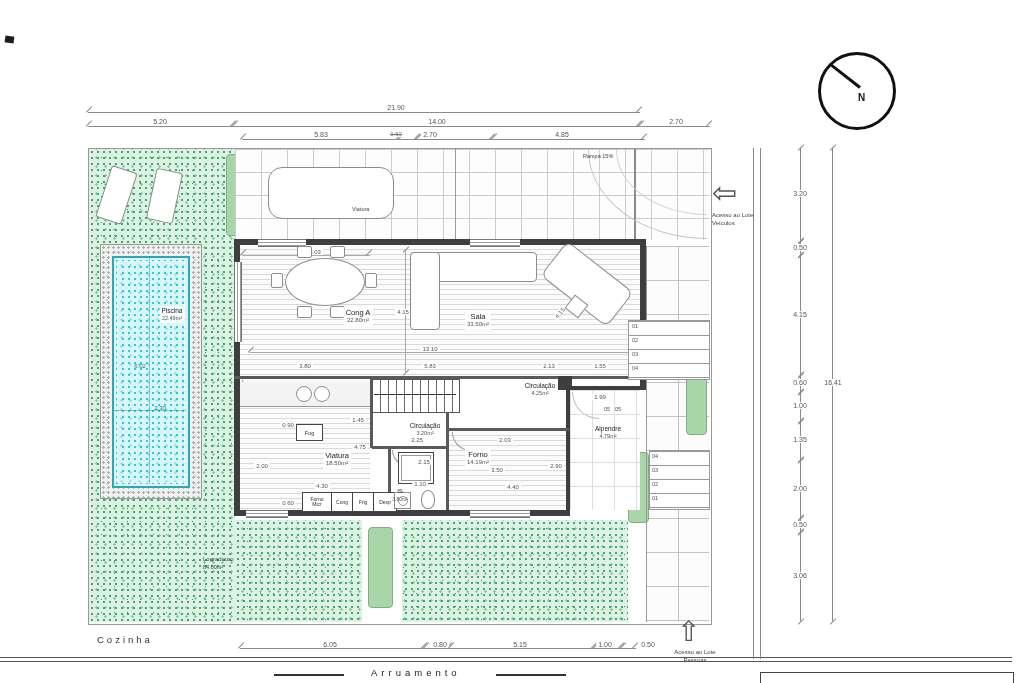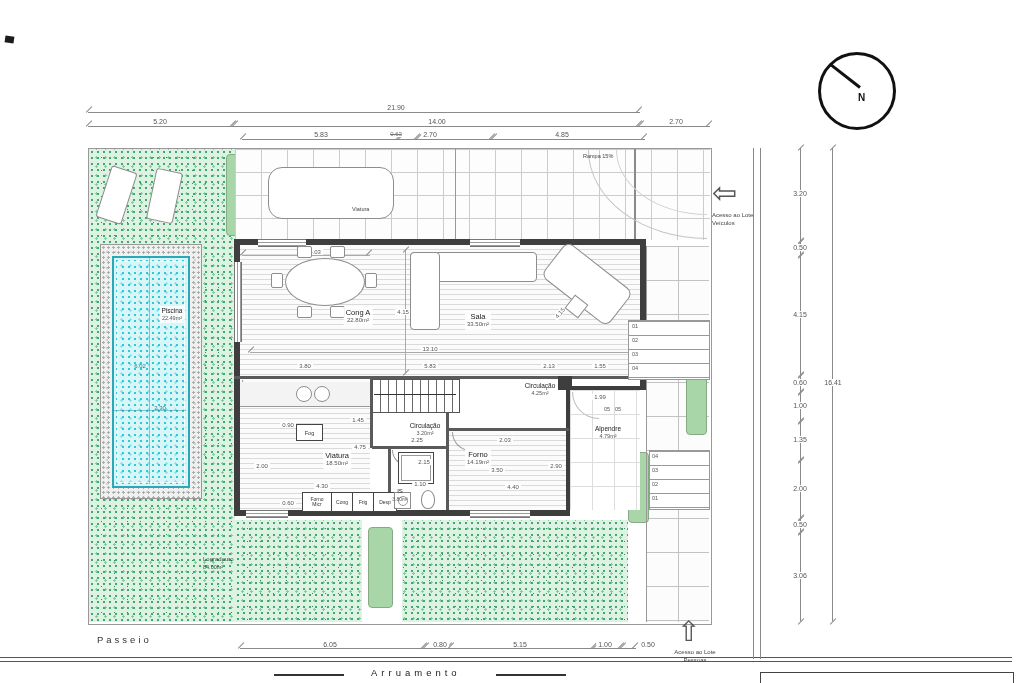--- a/index.html
+++ b/index.html
@@ -305,21 +305,21 @@
   <span class="dim" style="left:330px;top:641px">6.05</span>
   <div class="dl" style="left:425px;top:648px;width:25px"></div>
   <span class="dim" style="left:440px;top:641px">0.80</span>
   <div class="dl" style="left:450px;top:648px;width:145px"></div>
   <span class="dim" style="left:520px;top:641px">5.15</span>
   <div class="dl" style="left:595px;top:648px;width:27px"></div>
   <span class="dim" style="left:605px;top:641px">1.00</span>
   <div class="dl" style="left:622px;top:648px;width:14px"></div>
   <span class="dim" style="left:648px;top:641px">0.50</span>
 
-  <span class="abs" style="left:97px;top:634px;font-size:9.5px;letter-spacing:3px;color:#333">Passeio</span>
+  <span class="abs" style="left:97px;top:634px;font-size:9.5px;letter-spacing:3px;color:#333">Cozinha</span>
   <span class="abs" style="left:371px;top:667px;font-size:9.5px;letter-spacing:4px;color:#222">Arruamento</span>
   <div class="abs" style="left:274px;top:674px;width:70px;height:0;border-top:2px solid #333"></div>
   <div class="abs" style="left:496px;top:674px;width:70px;height:0;border-top:2px solid #333"></div>
 
   <span class="arrowglyph" style="left:712px;top:178px;font-size:30px">⇦</span>
   <div class="small" style="left:712px;top:212px;text-align:left">
     <span style="display:block">Acesso ao Lote</span>
     <span style="display:block">Veículos</span>
   </div>
   <span class="arrowglyph" style="left:677px;top:618px;font-size:28px">⇧</span>

